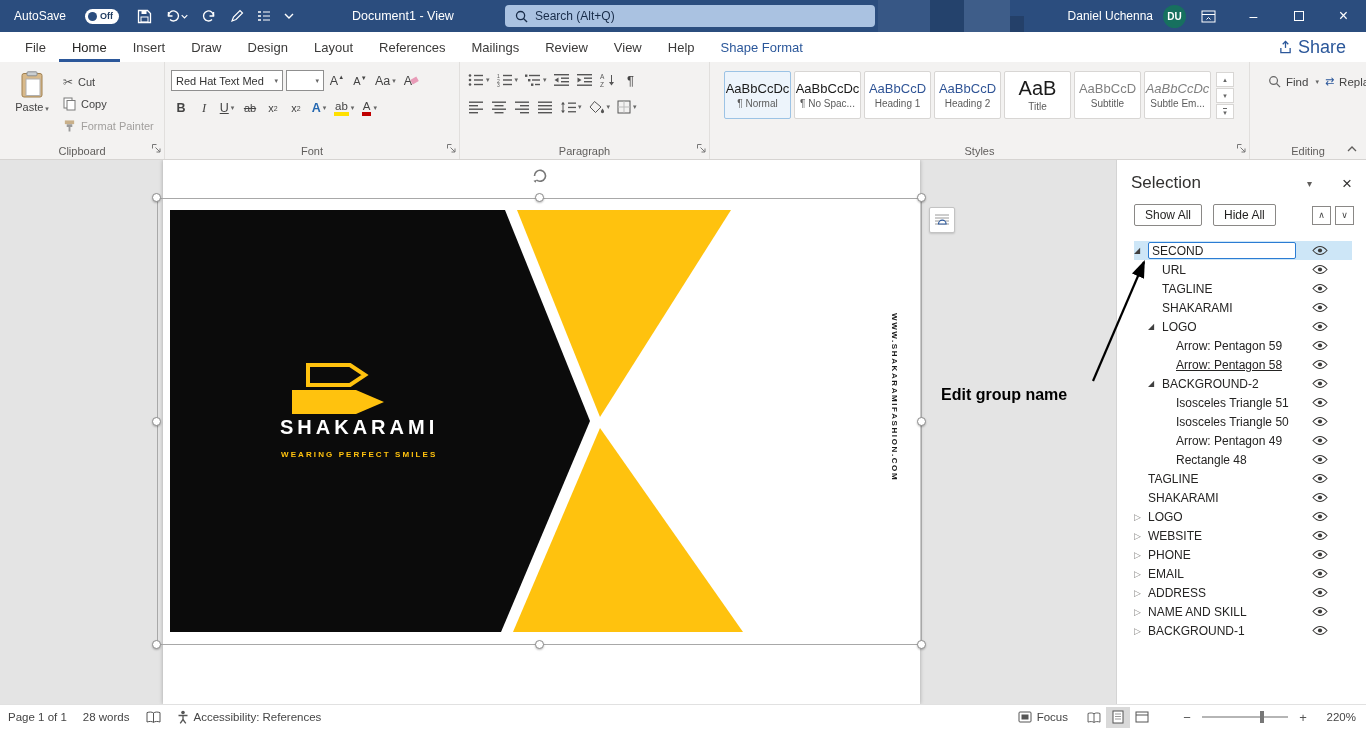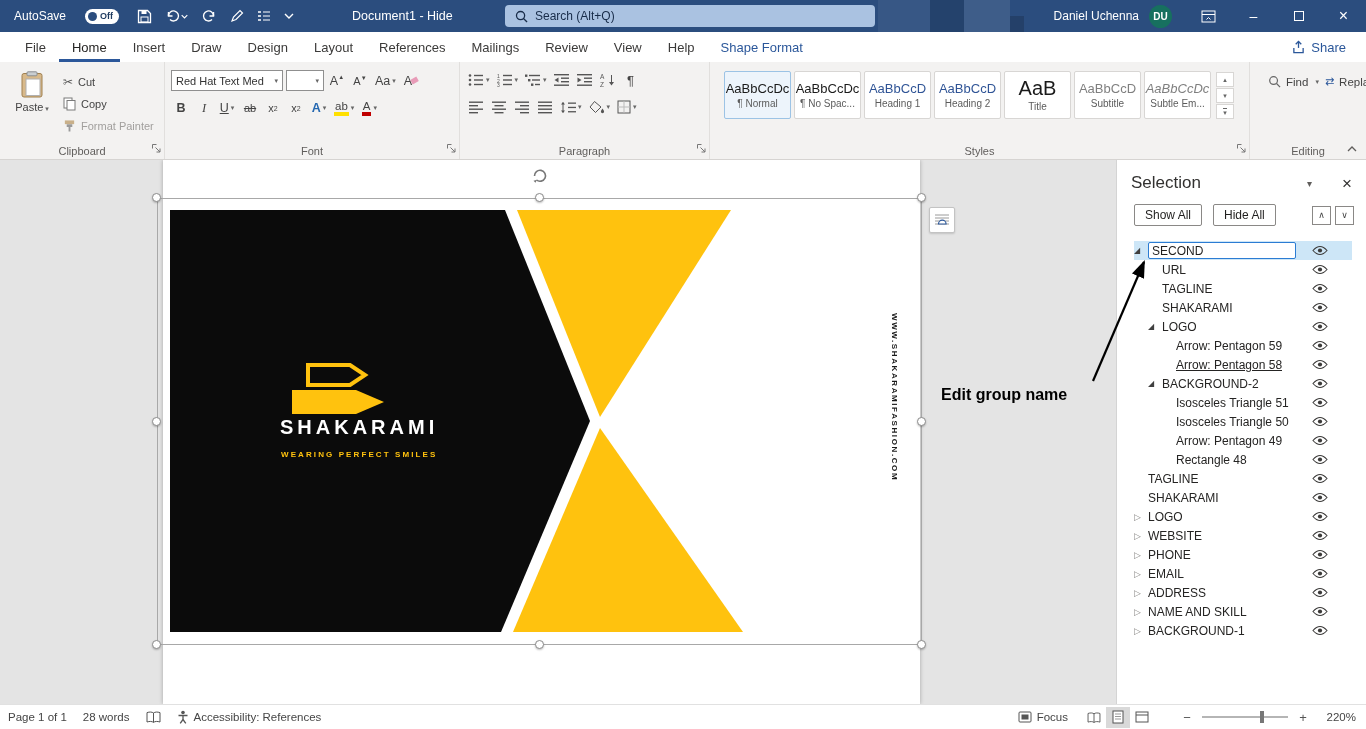--- a/index.html
+++ b/index.html
@@ -12,30 +12,30 @@
 .autosave{display:flex;align-items:center;gap:19px;margin-left:14px;font-size:12px}
 .toggle{width:34px;height:15px;border-radius:8px;background:#fff;display:flex;align-items:center;padding:0 3px;gap:3px;cursor:pointer}
 .knob{width:9px;height:9px;border-radius:50%;background:#2b4d7e}
 .toggle .state{font-size:9px;color:#1e3a5f;font-weight:700}
 .qat{display:flex;align-items:center;gap:13px;margin-left:18px}
 .qat-btn{display:flex;align-items:center;justify-content:center;cursor:pointer}
 .doc-title{position:absolute;left:352px;top:0;line-height:32px;font-size:12.5px;white-space:nowrap}
 .searchbox{position:absolute;left:505px;top:5px;width:370px;height:22px;background:#aac2e1;border-radius:4px;display:flex;align-items:center;padding:0 10px;gap:7px;color:#182c49;font-size:12px;cursor:text}
 .tb-right{position:absolute;right:0;top:0;height:32px;display:flex;align-items:center}
 .user-name{font-size:12px;margin-right:10px}
-.avatar{width:23px;height:23px;border-radius:50%;background:#17705f;color:#fff;font-size:10px;display:flex;align-items:center;justify-content:center;margin-right:14px;font-weight:700}
+.avatar{width:23px;height:23px;border-radius:50%;background:#17705f;color:#fff;font-size:10px;display:flex;align-items:center;justify-content:center;font-weight:700}
 .winbtn{width:45px;height:32px;display:flex;align-items:center;justify-content:center;cursor:pointer;font-size:14px}
 .maxbox{width:10px;height:10px;border:1.2px solid #fff}
 
 
 .tabrow{position:absolute;top:32px;left:0;width:1366px;height:30px;background:#fff;display:flex;align-items:stretch;padding-left:12px;z-index:95}
 .tab{padding:0 13px;display:flex;align-items:center;font-size:13px;color:#3b3a39;cursor:pointer}
 .tab.active{box-shadow:inset 0 -3px 0 #2b579a;color:#252423;background:#fff}
 .tab.contextual{color:#2b579a}
-.share{margin-left:auto;margin-right:20px;display:flex;align-items:center;gap:6px;color:#2b579a;font-size:13px;cursor:pointer}
+.share{margin-left:auto;margin-right:20px;display:flex;align-items:center;gap:6px;color:#2b579a;font-size:18px;cursor:pointer}
 
 
 .ribbon{position:absolute;top:62px;left:0;width:1366px;height:98px;background:#f3f2f1;border-bottom:1px solid #d6d4d2;display:flex;z-index:90}
 .rgroup{position:relative;height:100%;border-right:1px solid #e1dfdd;padding:4px 4px 18px 6px}
 .rgroup-label{position:absolute;bottom:2px;left:0;right:0;text-align:center;font-size:11px;color:#605e5c}
 .launcher{position:absolute;right:3px;bottom:3px;cursor:pointer}
 .car{font-size:7px;color:#666;margin-left:2px}
 .ib{height:20px;min-width:20px;display:inline-flex;align-items:center;justify-content:center;font-size:12.5px;color:#444;padding:0 2px;cursor:pointer}
 .combo{height:21px;border:1px solid #8f8f8f;background:#fff;font-size:11px;display:flex;align-items:center;justify-content:space-between;padding:0 4px;cursor:pointer}
 .clip-body{display:flex}
@@ -160,21 +160,21 @@
           <path d="M6 2h7M6 6h7M6 10h7" stroke="#fff" stroke-width="1.1"></path>
         </svg>
       </span>
     <span class="qat-btn">
         <svg width="10" height="6" viewBox="0 0 10 6">
           <path d="M1 1l4 4 4-4" fill="none" stroke="#fff" stroke-width="1.4"></path>
         </svg>
       </span>
   </div>
 
-  <span class="doc-title">Document1 - Hide</span>
+  <span class="doc-title">Document1 - View</span>
 
   <div class="searchbox">
     <svg width="13" height="13" viewBox="0 0 14 14">
         <circle cx="6" cy="6" r="4.4" fill="none" stroke="#182c49" stroke-width="1.4"></circle>
         <path d="M9.4 9.4L13 13" stroke="#182c49" stroke-width="1.4"></path>
       </svg>
     <span>Search (Alt+Q)</span>
   </div>
 
   <div class="tb-right">

